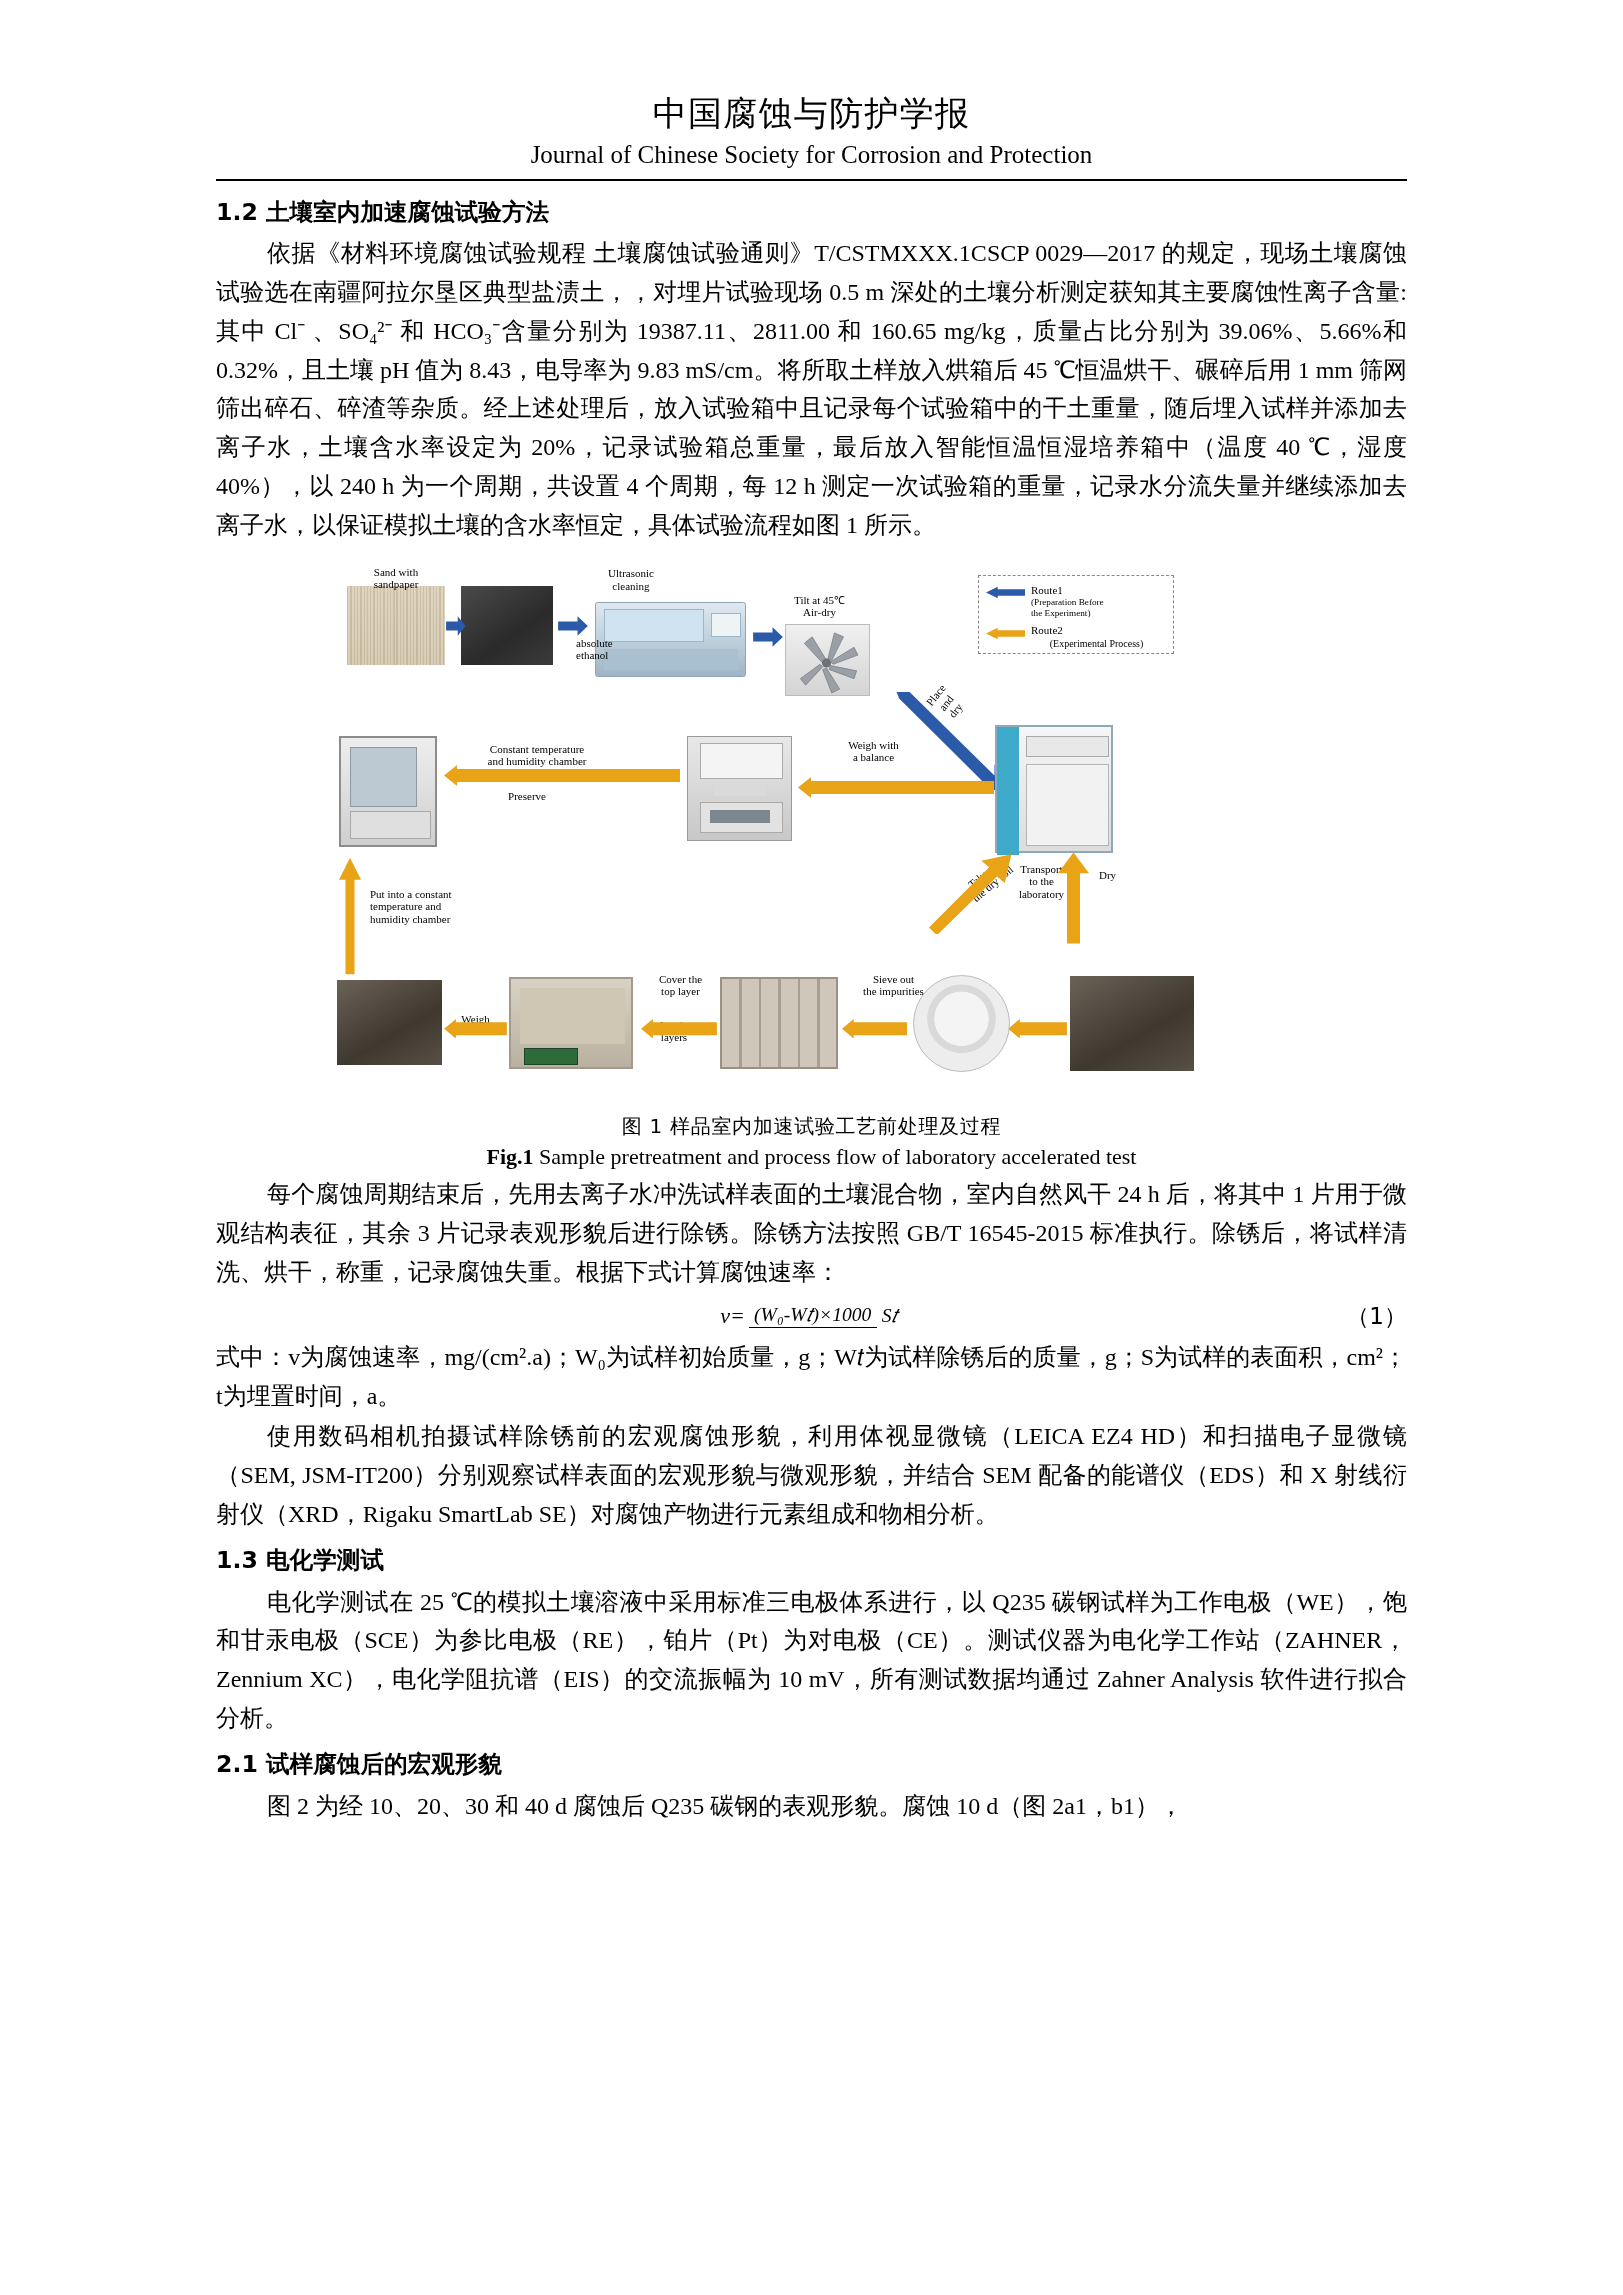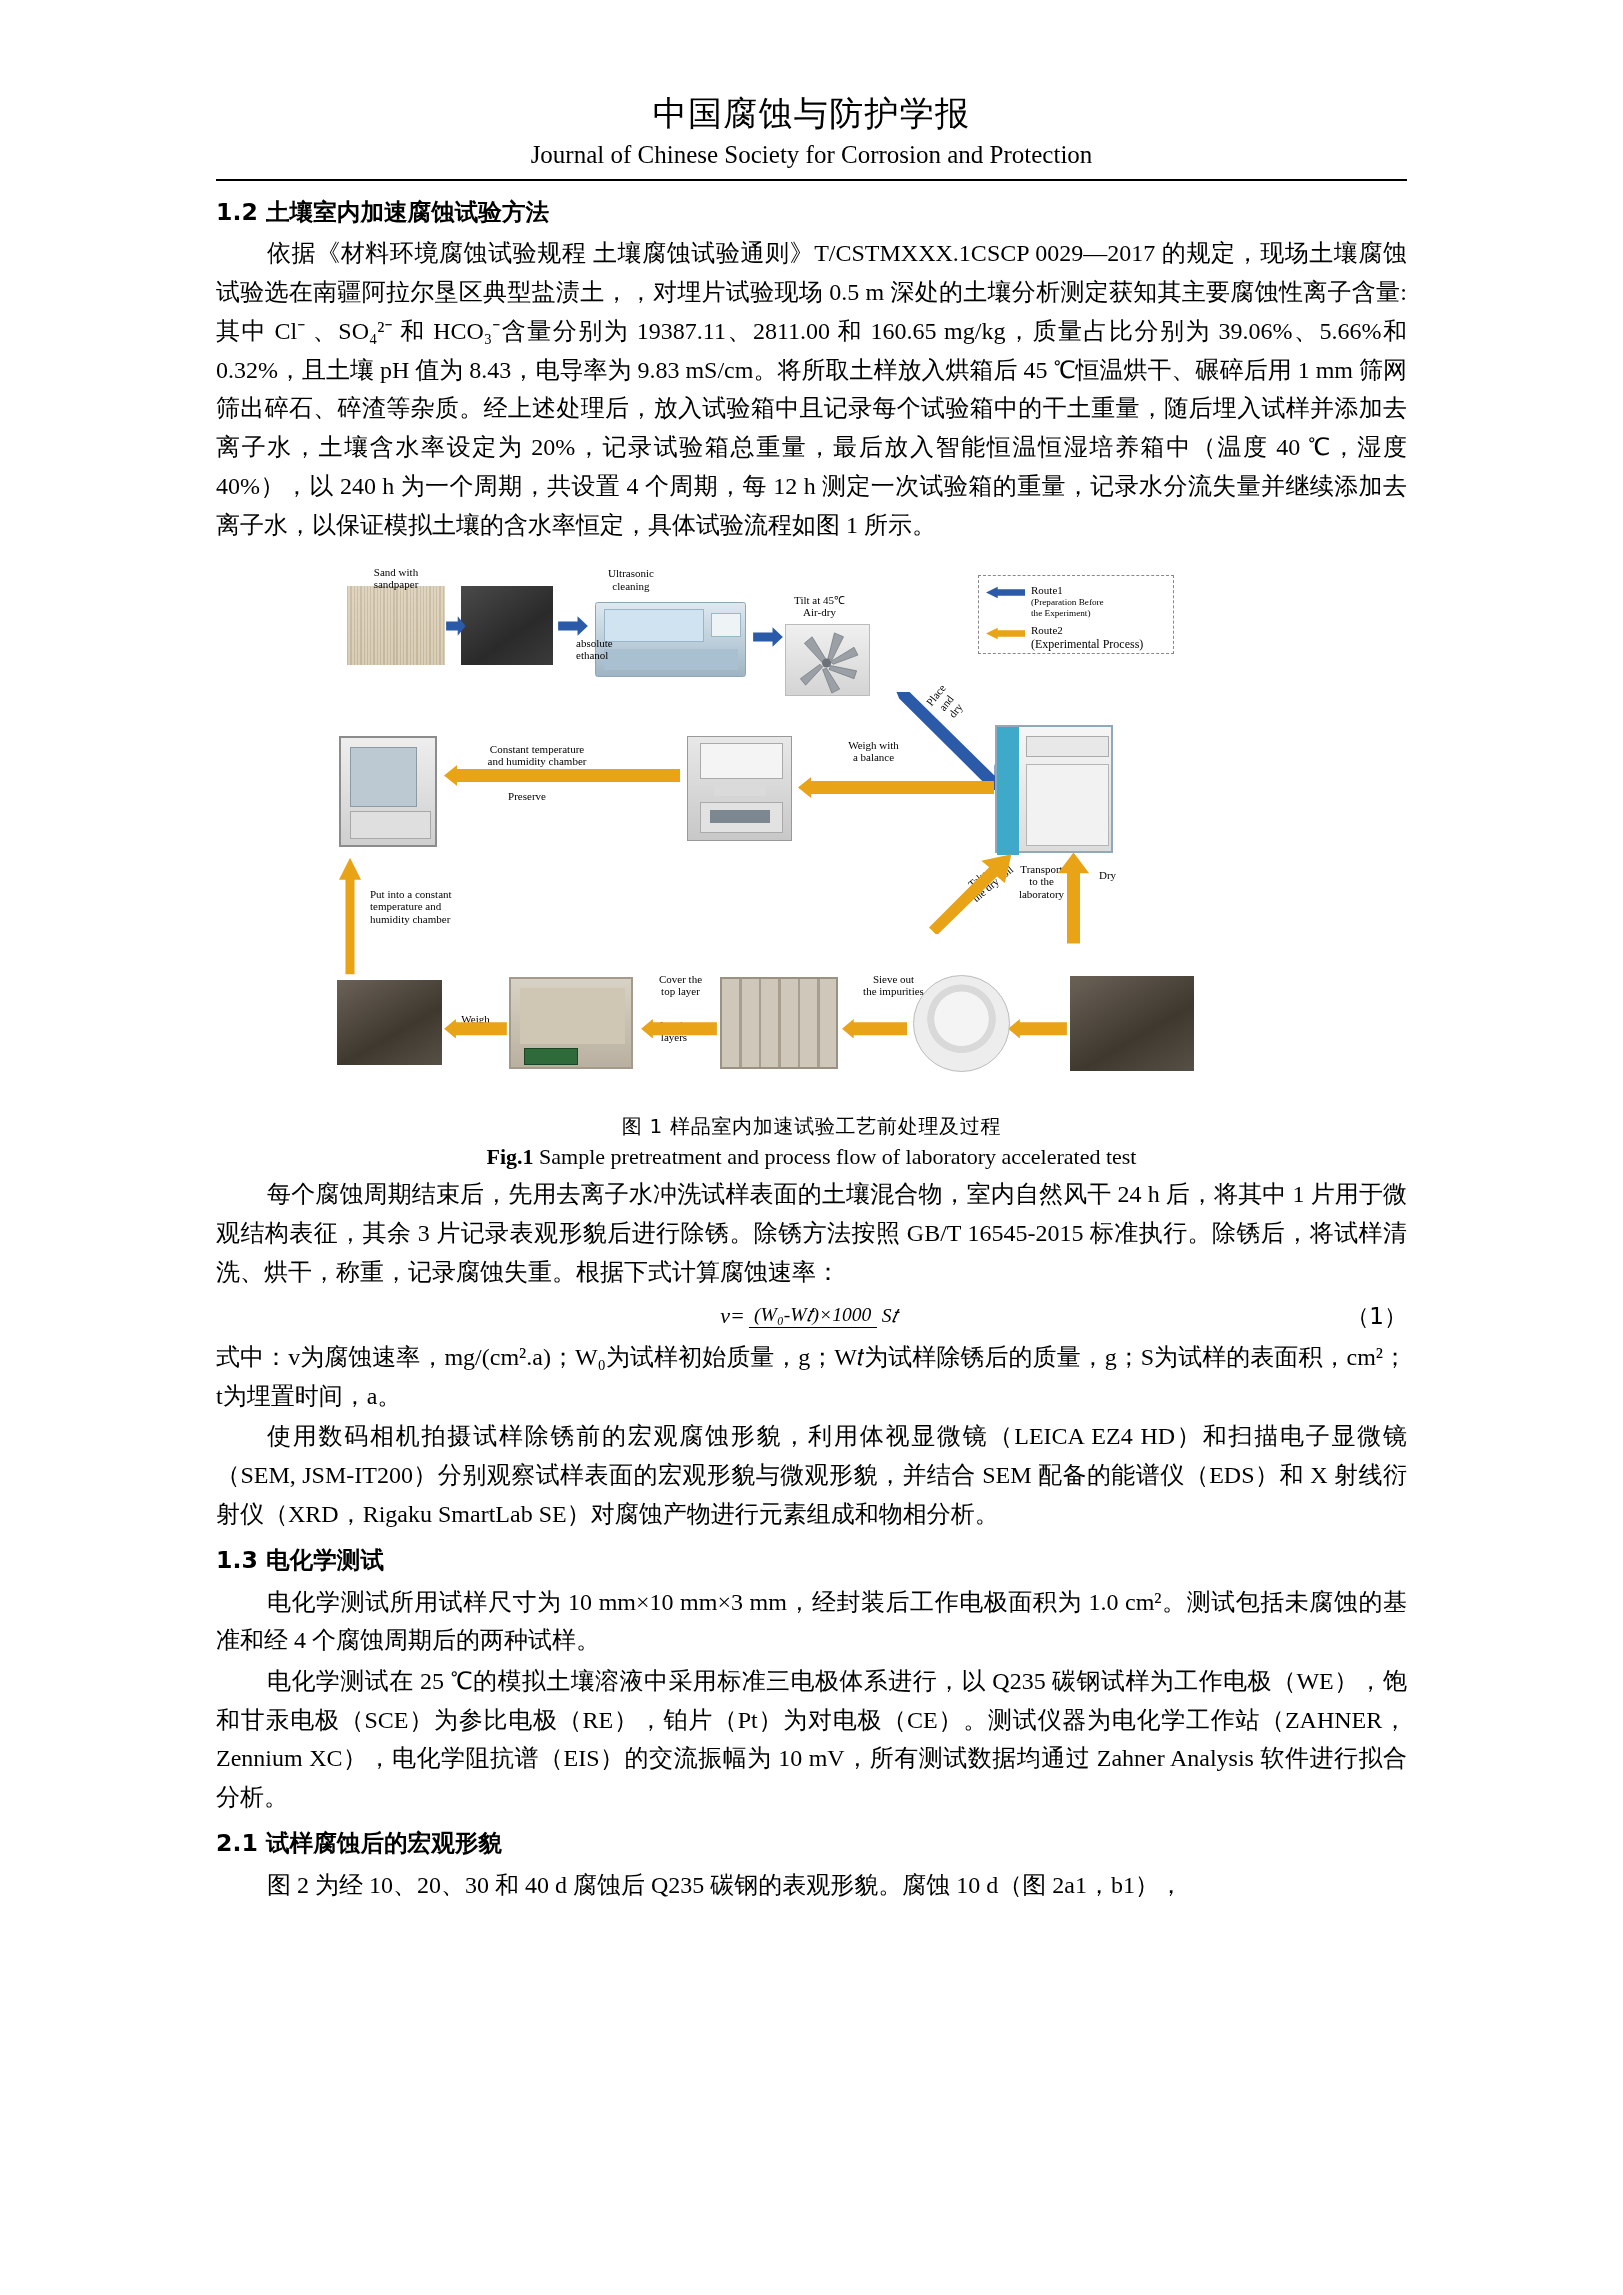--- a/index.html
+++ b/index.html
@@ -249,21 +249,21 @@
         <svg style="position:absolute; left:6.5px; top:10.5px;" width="39" height="13" viewBox="0 0 60 20">
             <polygon points="18,5 60,5 60,15 18,15 18,19 0,10 18,1" fill="#2b5ba8"></polygon>
           </svg>
         <div class="lbl" style="left:52px; top:7.9px; width:105px; text-align:left;">Route1</div>
         <div class="lbl" style="left:52px; top:21px; width:124px; text-align:left; font-size:9.2px; white-space:pre-line;">(Preparation Before
 the Experiment)</div>
         <svg style="position:absolute; left:6.5px; top:51px;" width="39" height="13" viewBox="0 0 60 20">
             <polygon points="18,5 60,5 60,15 18,15 18,19 0,10 18,1" fill="#e8a317"></polygon>
           </svg>
         <div class="lbl" style="left:52px; top:48px; width:105px; text-align:left;">Route2</div>
-        <div class="lbl" style="left:52px; top:62px; width:131px; text-align:left; font-size:12px;">(Experimental Process)</div>
+        <div class="lbl" style="left:52px; top:62px; width:131px; text-align:center; font-size:10px;">(Experimental Process)</div>
       </div>
 
       <div class="lbl" style="left:622px; top:123px; width:46px; white-space:pre-line; transform:rotate(-52deg);">Place
 and
 dry</div>
       <svg class="arrow-blue" style="left:589px; top:131px;" width="111" height="111" viewBox="0 0 170 170">
           <polygon points="10,0 30,0 160,128 160,110 170,150 130,150 145,140 14,10" fill="#2b5ba8"></polygon>
         </svg>
 
       <div class="dg-img tex-chamber" style="left:38px; top:175px; width:98px; height:111px;">
@@ -372,20 +372,19 @@
         <span class="den">S𝑡</span>
       </span>
     </span>
     <span class="formula-number">（1）</span>
   </div>
 
   <p class="body-text noindent">式中：v为腐蚀速率，mg/(cm².a)；W₀为试样初始质量，g；W𝑡为试样除锈后的质量，g；S为试样的表面积，cm²；t为埋置时间，a。</p>
   <p class="body-text">使用数码相机拍摄试样除锈前的宏观腐蚀形貌，利用体视显微镜（LEICA EZ4 HD）和扫描电子显微镜（SEM, JSM-IT200）分别观察试样表面的宏观形貌与微观形貌，并结合 SEM 配备的能谱仪（EDS）和 X 射线衍射仪（XRD，Rigaku SmartLab SE）对腐蚀产物进行元素组成和物相分析。</p>
 
   <h2 class="section-title">1.3  电化学测试</h2>
-  <p class="body-text">电化学测试所用试样尺寸为 10 mm×10 mm×3 mm，经封装后工作电极面积为 1.0 cm²。测试包括未腐蚀的基准和经 4 个腐蚀周期后的两种试样。</p>
   <p class="body-text">电化学测试在 25 ℃的模拟土壤溶液中采用标准三电极体系进行，以 Q235 碳钢试样为工作电极（WE），饱和甘汞电极（SCE）为参比电极（RE），铂片（Pt）为对电极（CE）。测试仪器为电化学工作站（ZAHNER，Zennium XC），电化学阻抗谱（EIS）的交流振幅为 10 mV，所有测试数据均通过 Zahner Analysis 软件进行拟合分析。</p>
 
   <h2 class="section-title">2.1  试样腐蚀后的宏观形貌</h2>
   <p class="body-text">图 2 为经 10、20、30 和 40 d 腐蚀后 Q235 碳钢的表观形貌。腐蚀 10 d（图 2a1，b1），</p>
 
 </div>
 
 
 </body></html>

